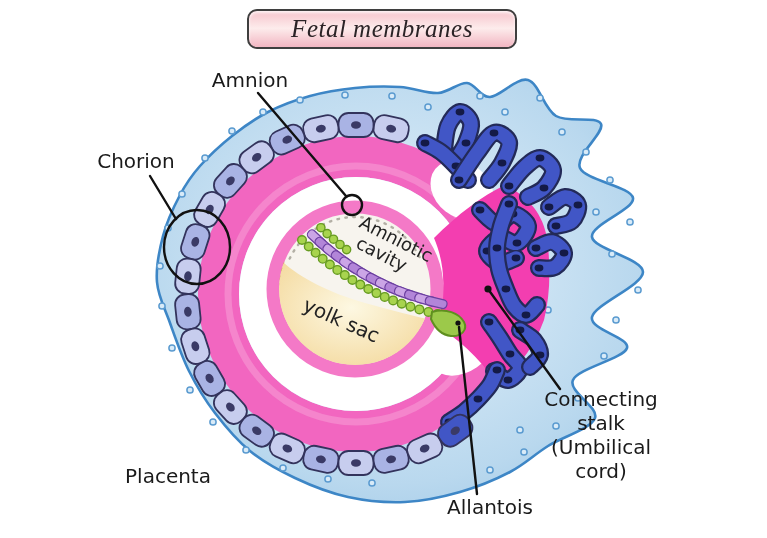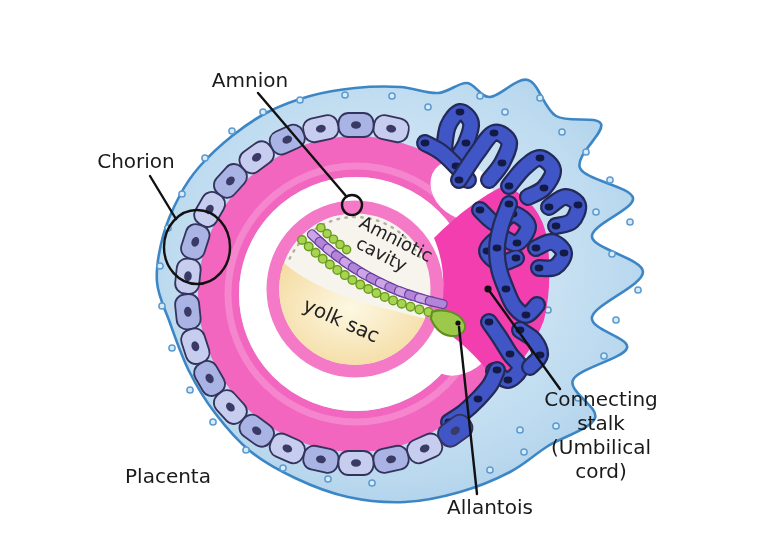--- a/index.html
+++ b/index.html
@@ -329,13 +329,16 @@
     <text x="168" y="483" text-anchor="middle" font-size="20" fill="#1a1a1a">Placenta</text>
     <text x="490" y="514" text-anchor="middle" font-size="20" fill="#1a1a1a">Allantois</text>
     <g>
       <text x="601" y="406" text-anchor="middle" font-size="20" fill="#1a1a1a">Connecting</text>
       <text x="601" y="430" text-anchor="middle" font-size="20" fill="#1a1a1a">stalk</text>
       <text x="601" y="454" text-anchor="middle" font-size="20" fill="#1a1a1a">(Umbilical</text>
       <text x="601" y="478" text-anchor="middle" font-size="20" fill="#1a1a1a">cord)</text>
     </g>
   </svg>
 
+  <div class="title-box">
+    <span>Fetal membranes</span>
+  </div>
 </div>
 
 </body></html>

